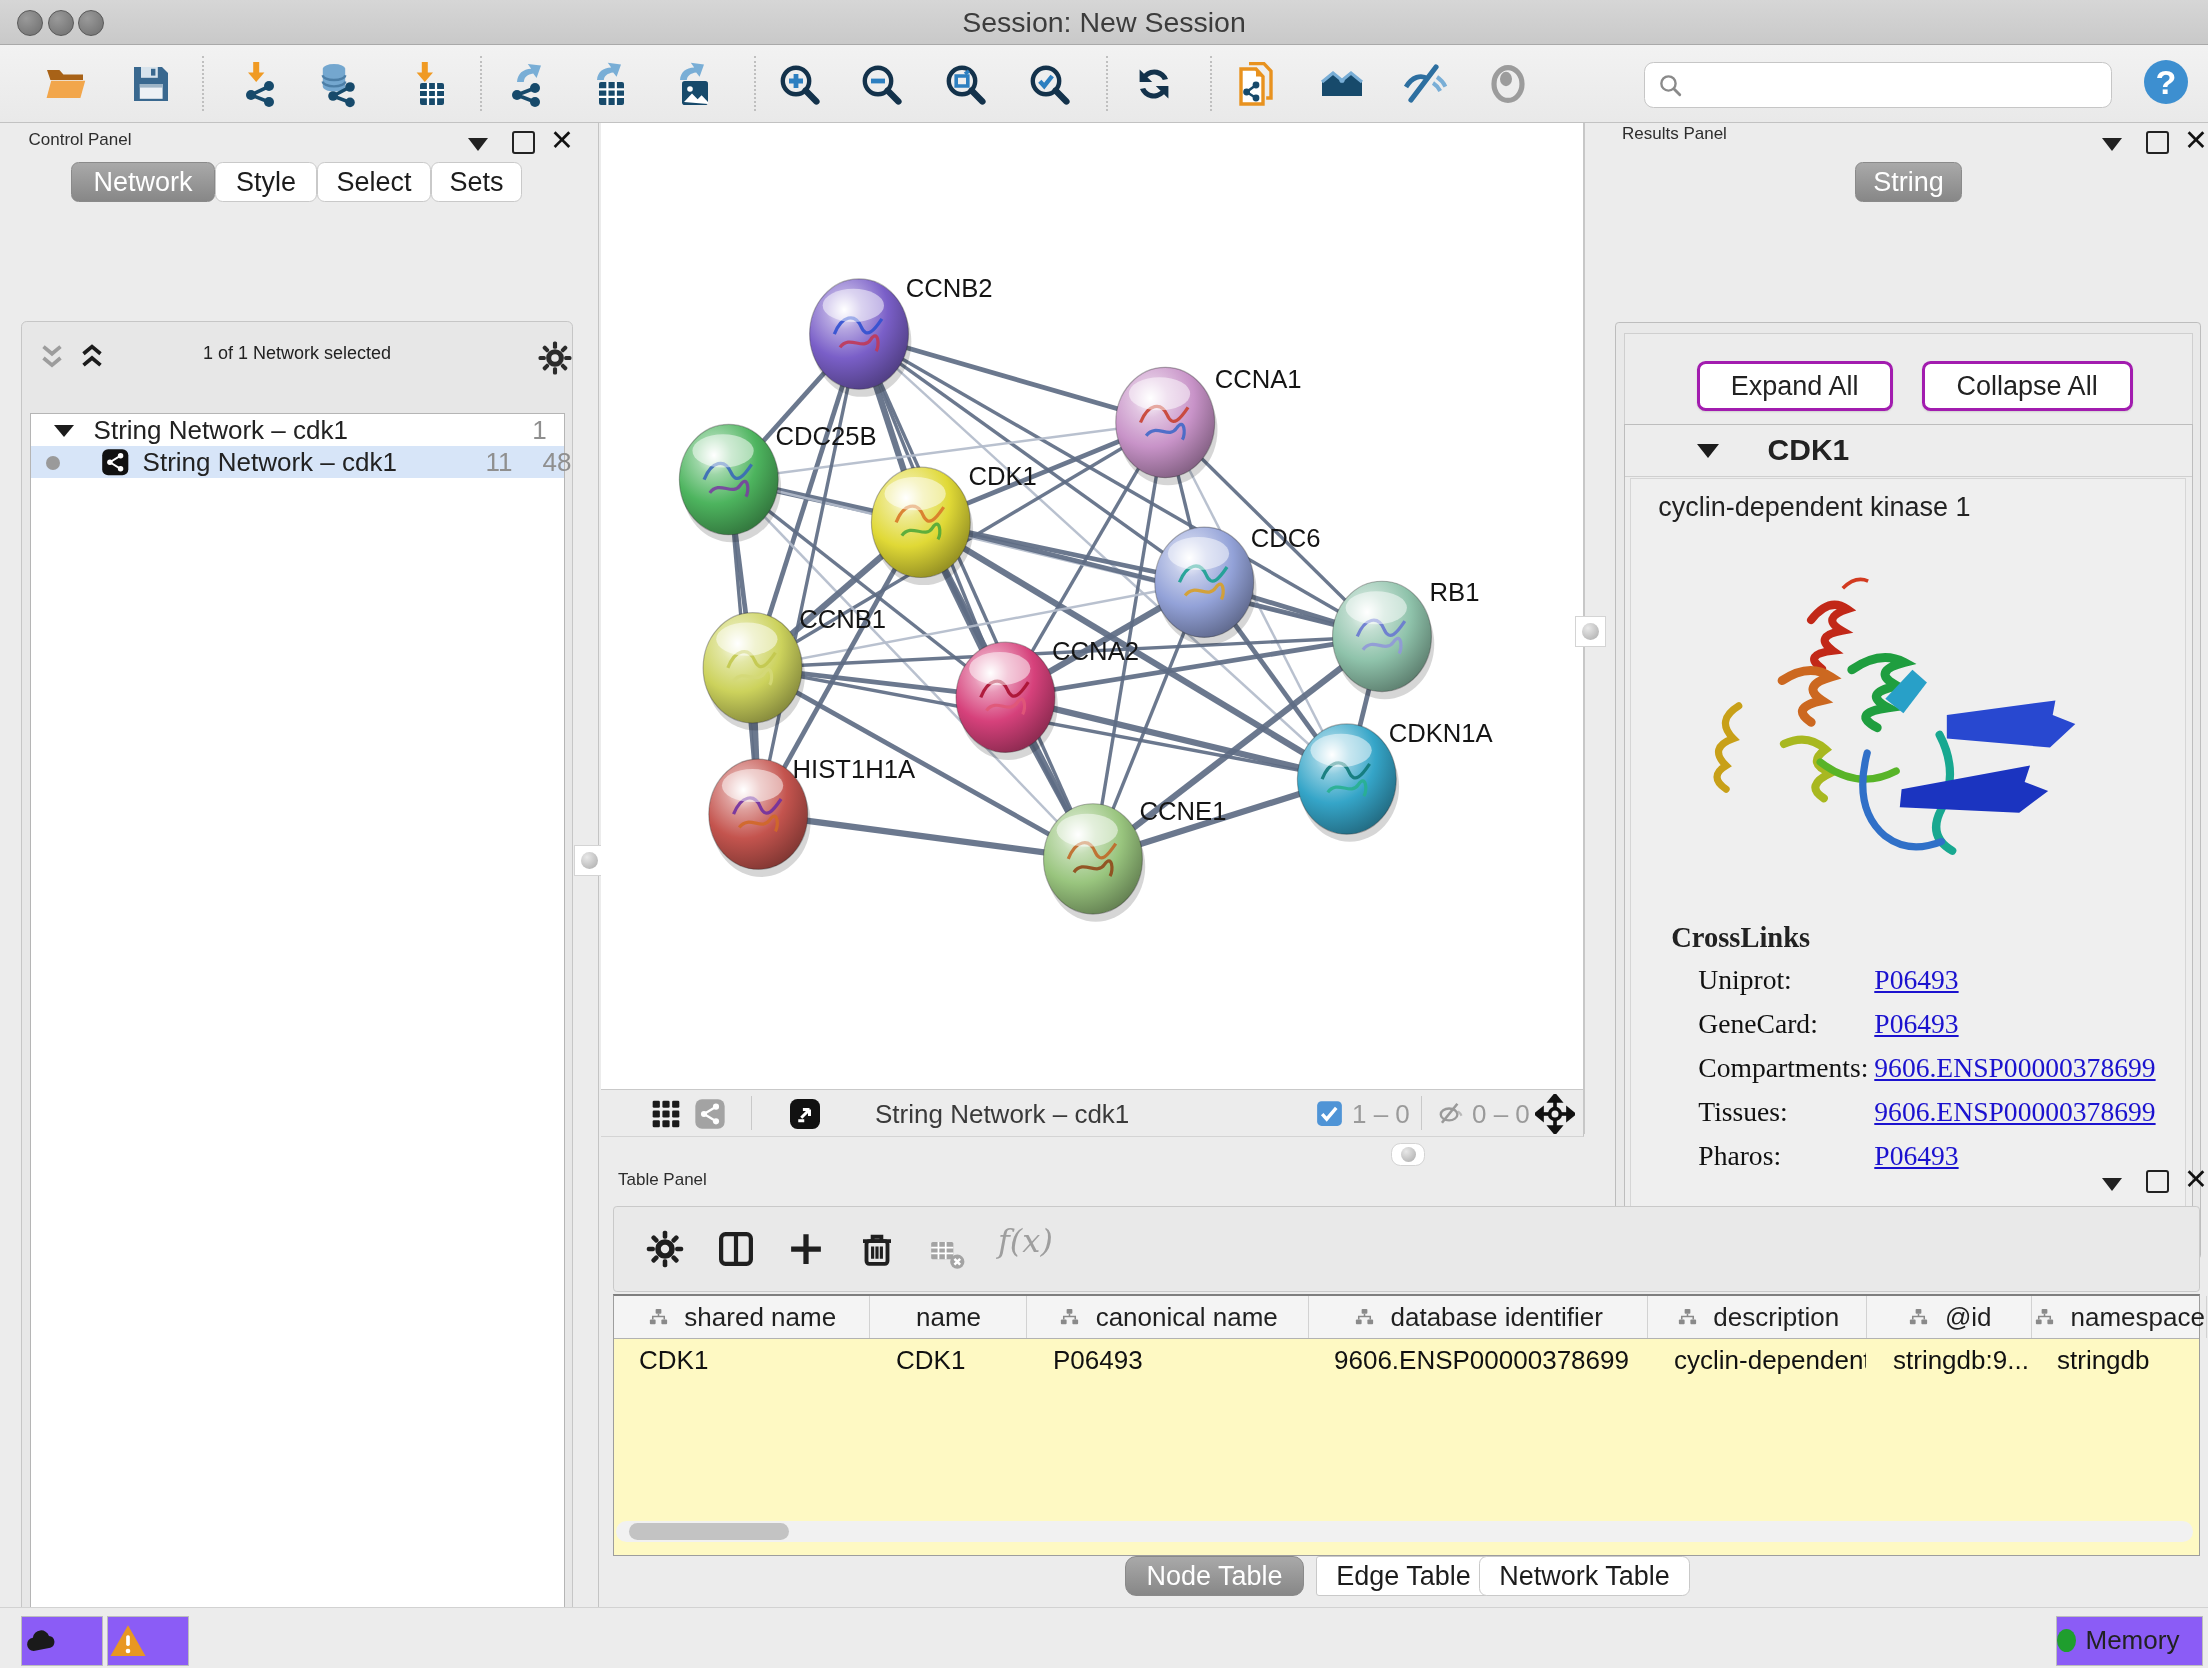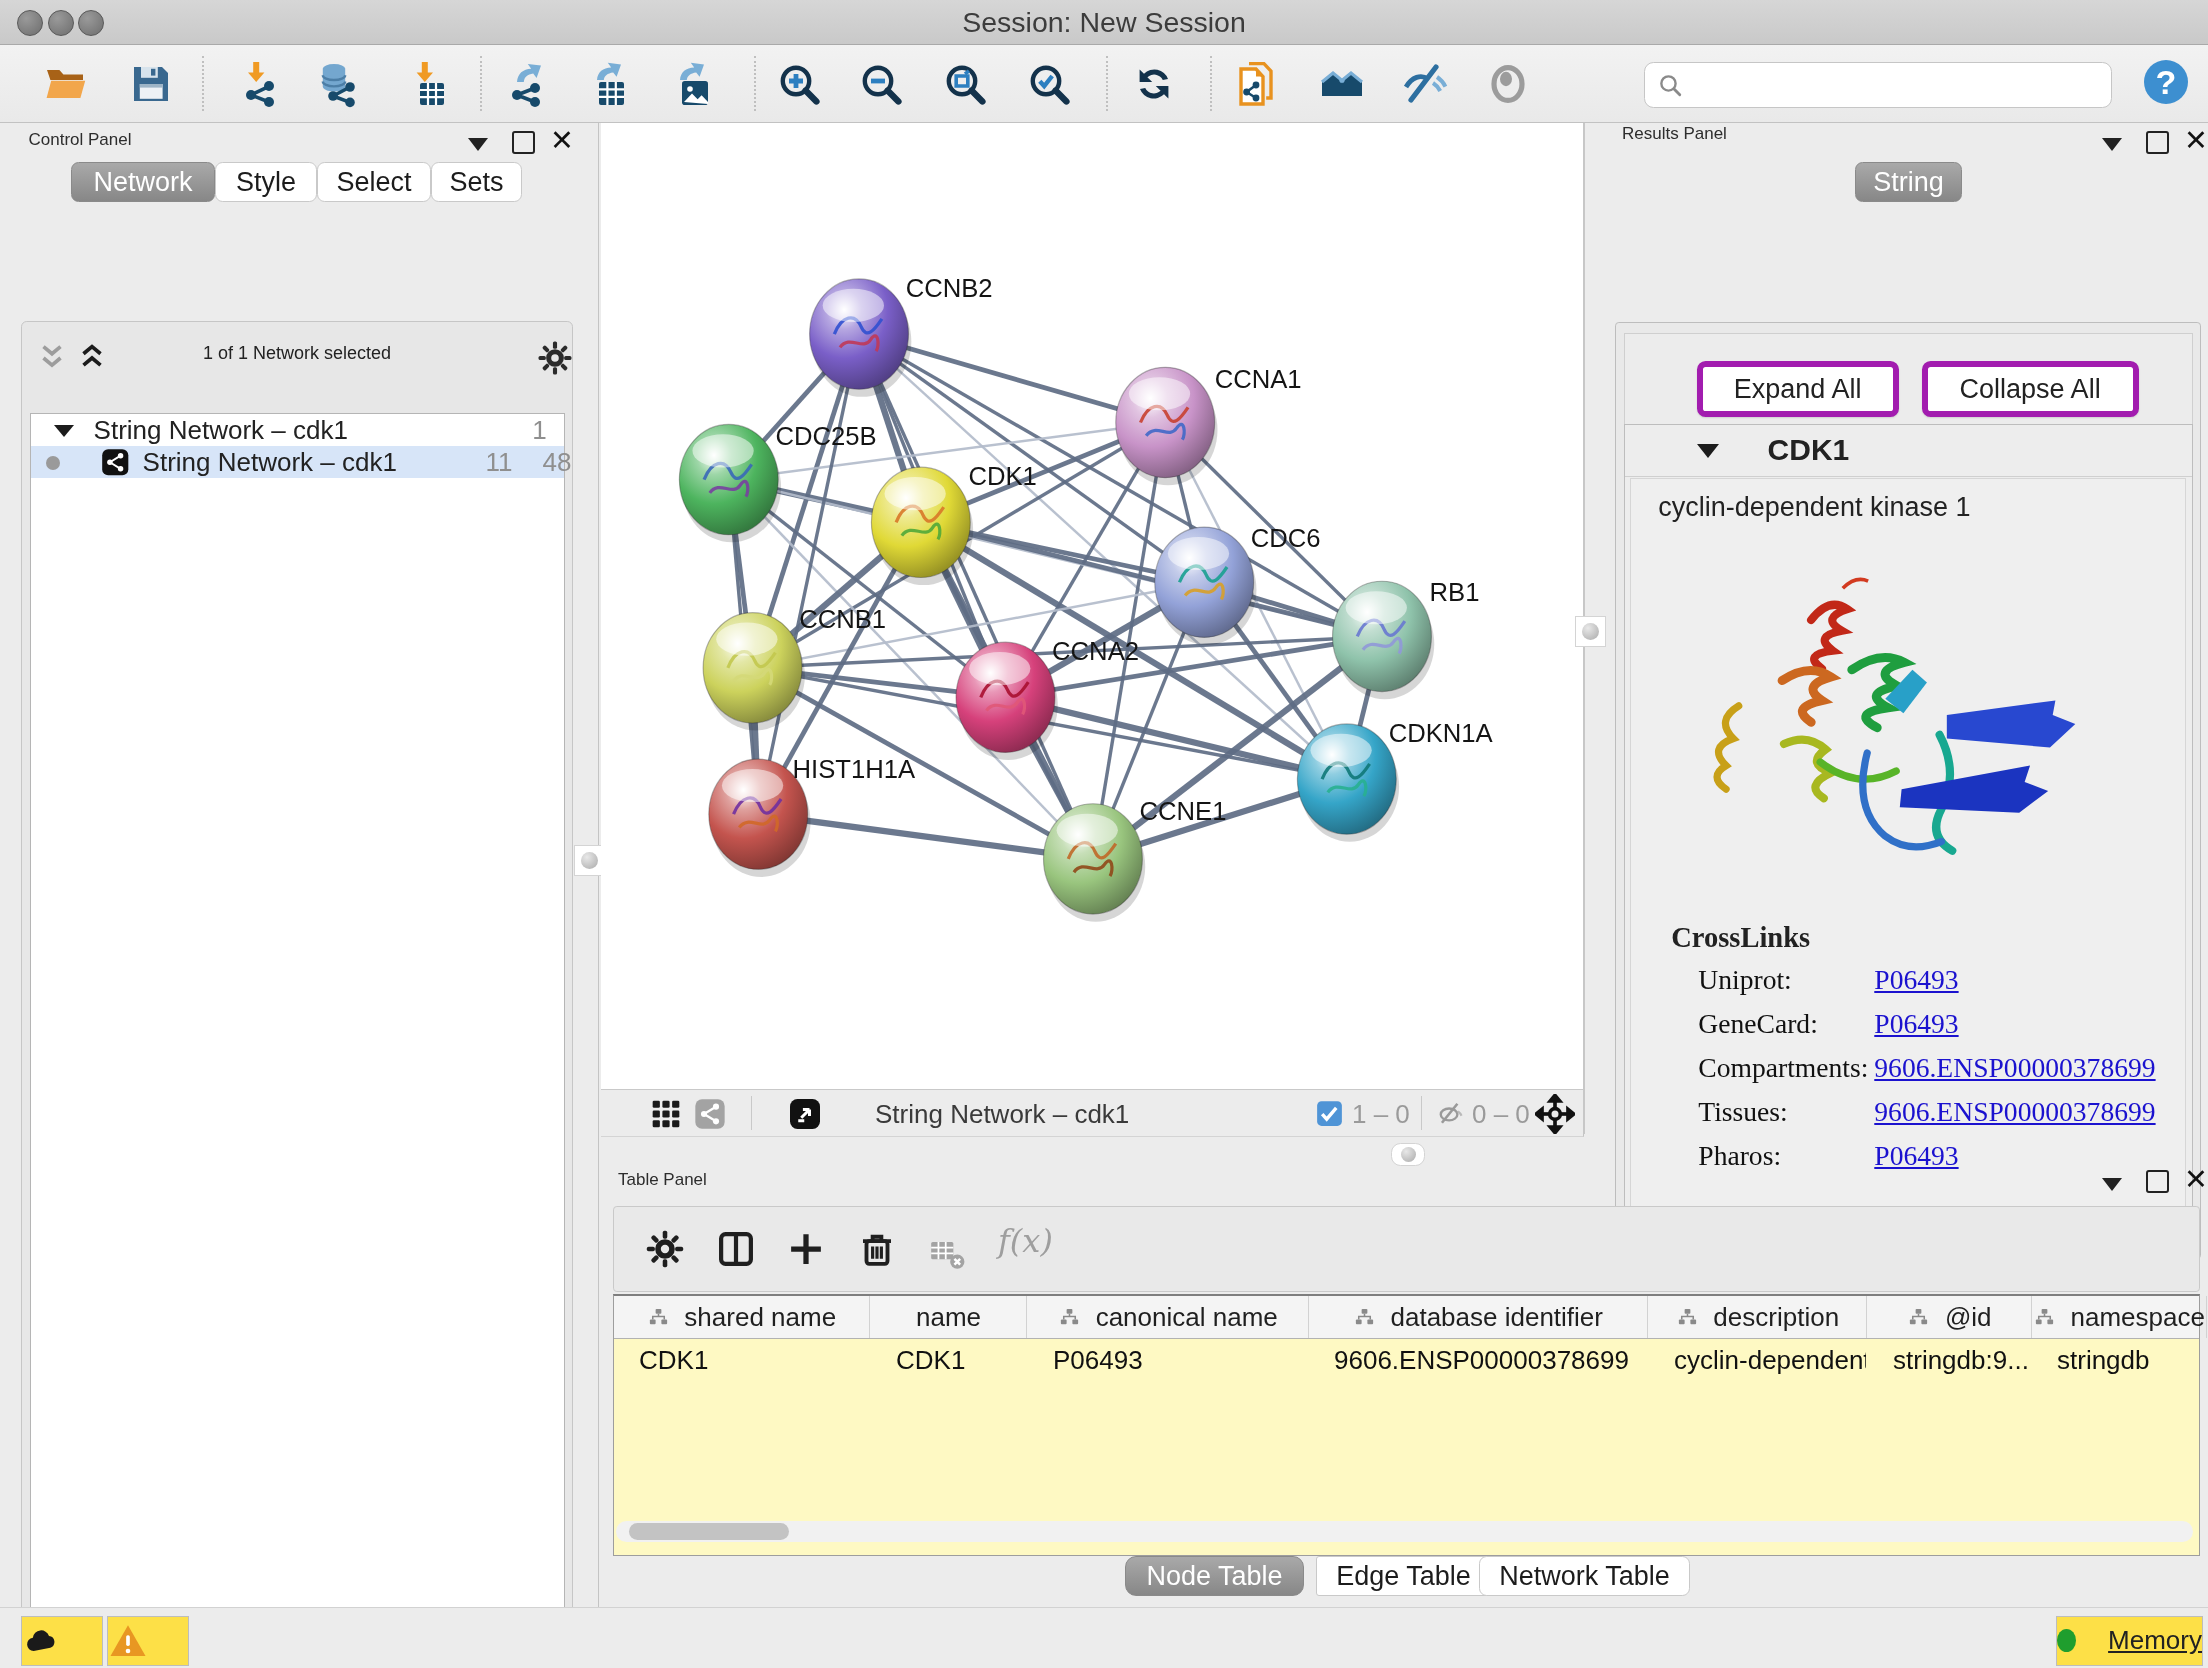--- a/index.html
+++ b/index.html
@@ -54,21 +54,21 @@
   
   .split-dot{position:absolute;width:28.5px;height:28.5px;background:#fff;border:1px solid #d4d4d4;
     display:flex;align-items:center;justify-content:center;cursor:col-resize;}
   .split-dot i{width:17px;height:17px;border-radius:50%;display:block;
     background:radial-gradient(circle at 35% 30%,#e8e8e8,#a9a9a9);}
 
   
   #rp-box{position:absolute;left:1615px;top:199px;width:584px;height:935px;background:#e9e9e9;
     border:1px solid #bdbdbd;border-radius:3.8px;}
   #rp-btnbox{position:absolute;left:7.6px;top:9.5px;width:567px;height:95px;border:1px solid #cfcfcf;background:#ececec;}
-  .rp-btn{position:absolute;top:27px;height:44px;background:#fff;border:6px solid #a21caf;border-radius:8.6px;
+  .rp-btn{position:absolute;top:27px;height:44px;background:#fff;border:3px solid #a21caf;border-radius:8.6px;
     font-size:27px;text-align:center;line-height:44px;cursor:pointer;box-shadow:0 1px 1.9px rgba(0,0,0,.12);}
   #rp-section{position:absolute;left:7.6px;top:101px;width:567px;height:826px;border:1px solid #bdbdbd;background:#ededed;}
   #rp-sec-hdr{position:absolute;left:0;top:0;width:100%;height:51px;border-bottom:1px solid #cfcfcf;}
   #rp-content{position:absolute;left:5.7px;top:53px;width:554px;height:742px;border:1px solid #d6d6d6;background:#efefef;overflow:hidden;}
   .xl-row{position:relative;height:44px;font-family:"Liberation Serif","DejaVu Serif",serif;font-size:27.6px;}
   .xl-label{position:absolute;left:67px;color:#111;}
   .xl-link{position:absolute;left:243px;color:#1b12cf;text-decoration:underline;cursor:pointer;}
 
   
   #tp-toolbar{position:absolute;left:613px;top:1206px;width:1585px;height:84px;background:#e9e9e9;
@@ -78,22 +78,22 @@
   #tp-header{position:absolute;left:0;top:0;height:42px;width:100%;background:#f4f4f4;border-bottom:1px solid #b2b2b2;}
   .th{position:absolute;top:0;height:42px;display:flex;align-items:center;justify-content:center;
       font-size:26px;color:#1f1f1f;border-right:1px solid #d2d2d2;overflow:hidden;white-space:nowrap;cursor:pointer;}
   .td{position:absolute;top:44px;height:40px;line-height:40px;font-size:26px;color:#111;
       padding-left:25px;box-sizing:border-box;overflow:hidden;white-space:nowrap;}
   #tp-hscroll{position:absolute;left:1.9px;bottom:13.3px;width:1577px;height:21px;background:#f1f1f1;border-radius:10.5px;}
   #tp-hthumb{position:absolute;left:13.3px;top:1.9px;width:160px;height:17px;background:#c3c3c3;border-radius:8.6px;cursor:pointer;}
 
   
   #statusbar{position:absolute;left:0;top:1607px;width:2208px;height:61px;background:#ececec;border-top:1px solid #d2d2d2;}
-  .sb-btn{position:absolute;top:7.6px;height:48px;background:#fde047;border:1.9px solid #bdbdbd;cursor:pointer;
-    display:flex;align-items:center;justify-content:space-between;text-decoration:underline;}
+  .sb-btn{position:absolute;top:7.6px;height:48px;background:#8b5cf6;border:1.9px solid #bdbdbd;cursor:pointer;
+    display:flex;align-items:center;justify-content:flex-start;}
   #memory-btn{left:2056px;width:145px;font-size:26px;gap:9.5px;}
   #memory-dot{width:19px;height:23px;border-radius:50%;background:#1f9e2e;display:inline-block;}
 
   .gray{color:#8f8f8f;}
 </style>
 </head>
 <body>
 
 <div id="window">
 

